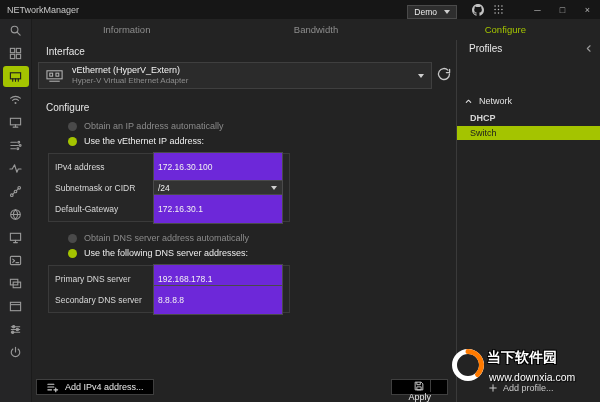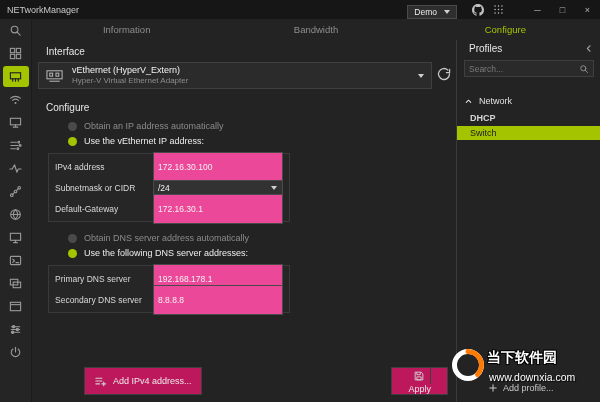--- a/index.html
+++ b/index.html
@@ -45,27 +45,27 @@
   .iface-caret { margin-left:auto; margin-right:7px; }
   .refresh-btn { position:absolute; left:405px; top:27px; color:#c6c6c6; display:flex; }
   .radio-row { position:absolute; display:flex; align-items:center; gap:7px; font-size:9px; color:#ededed;padding-left:28px; }
   .radio-row.dim { color:#8b8b8b; }
   .radio { width:9px; height:9px; border-radius:50%; flex:0 0 auto; }
   .radio.on { background:#a4c400; }
   .radio.off { background:#4a4a4a; }
   .fields-group { position:absolute; left:16px; width:242px; background:#262626; border:1px solid #3a3a3a; padding:2px 6px; }
   .frow { display:flex; align-items:center; height:21px; }
   .flabel { width:98px; font-size:8.5px; color:#d9d9d9; flex:0 0 auto; }
-  .finput { flex:1; width:0; height:30px; background:#ec4899; border:1px solid #4a4a4a;
+  .finput { flex:1; width:0; height:30px; background:#6d28d9; border:1px solid #4a4a4a;
     color:#f2f2f2; font-size:8.5px; padding:0 4px; font-family:"Liberation Sans", sans-serif; }
   .fselect { flex:1; height:15px; background:#323232; border:1px solid #4a4a4a;
     color:#f2f2f2; font-size:8.5px; padding:0 5px 0 4px; display:flex; align-items:center; }
   .fselect .caret-down { margin-left:auto; }
-  .btn { position:absolute; display:flex; align-items:center; height:28px;
-    background:#be185d; border:1px solid #3f3f3f; font-size:9px; color:#e9e9e9;margin-left:48px; }
+  .btn { position:absolute; display:flex; align-items:center; height:16px;
+    background:#000000; border:1px solid #3f3f3f; font-size:9px; color:#e9e9e9; }
   .add-btn { left:4px; bottom:7px; gap:6px; padding:0 9px; }
   .apply-btn { right:8px; bottom:7px; padding:0;flex-direction:column; }
   .apply-icon-cell { width:22px; height:100%; display:flex; align-items:center; justify-content:center;
     border-right:1px solid #3f3f3f; color:#cfcfcf; }
   .apply-label { padding:0 16px; }
   .btn-icon { display:flex; color:#cfcfcf; }
   
   .rpanel { position:absolute; top:40px; left:456px; width:144px; height:362px; border-left:1px solid #3a3a3a; }
   .rp-header { position:absolute; top:3px; left:12px; font-size:10px; color:#e8e8e8; }
   .rp-collapse { position:absolute; top:3px; right:6px; color:#9a9a9a; display:flex; }
@@ -361,29 +361,20 @@
     </div>
   </div>
 
   <div class="rpanel">
     <div class="rp-header">Profiles</div>
     <div class="rp-collapse">
       <svg width="11" height="11" viewBox="0 0 14 14" fill="none" stroke="currentColor" stroke-width="1.4" stroke-linecap="round" stroke-linejoin="round">
           <path d="M9 3.5L5.5 7L9 10.5"></path>
         </svg>
     </div>
-    <div class="search-box">
-      <input class="search-input" placeholder="Search..." style="">
-      <span class="search-icon">
-        <svg width="10" height="10" viewBox="0 0 14 14" fill="none" stroke="currentColor" stroke-width="1.4" stroke-linecap="round">
-            <circle cx="6" cy="6" r="3.6"></circle>
-            <path d="M8.7 8.7L12 12"></path>
-          </svg>
-      </span>
-    </div>
     <div class="group-row">
       <svg width="9" height="9" viewBox="0 0 14 14" fill="none" stroke="currentColor" stroke-width="1.6" stroke-linecap="round" stroke-linejoin="round">
           <path d="M3.5 8.5L7 5l3.5 3.5"></path>
         </svg>
       <span>Network</span>
     </div>
     <div class="p-item" style="top:71px;font-weight:bold;">DHCP</div>
     <div class="p-item selected" style="top:86px;">Switch</div>
     <div class="add-profile">
       <svg width="10" height="10" viewBox="0 0 14 14" fill="none" stroke="currentColor" stroke-width="1.4" stroke-linecap="round">

